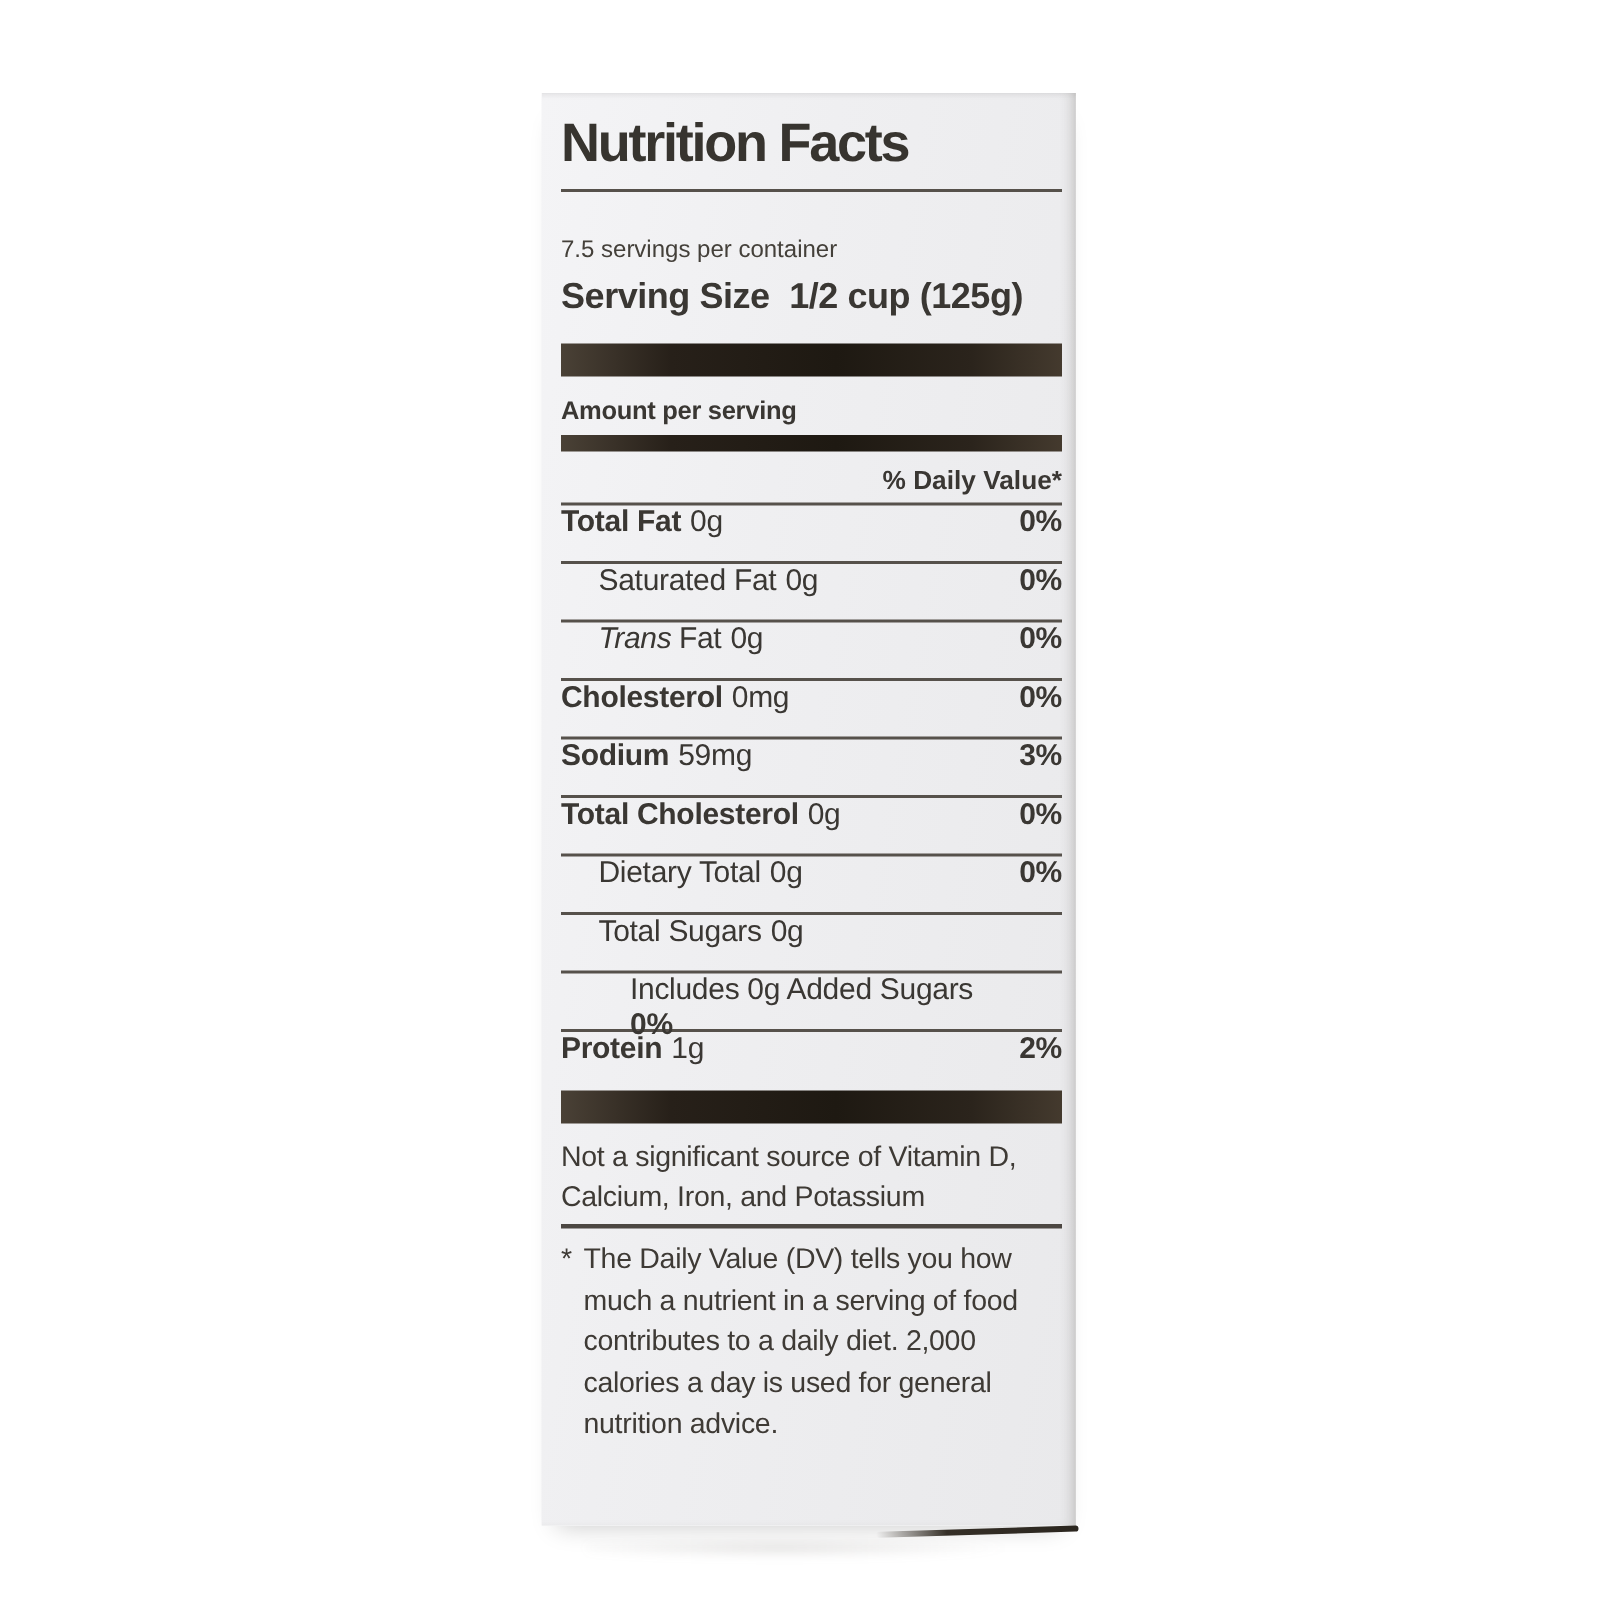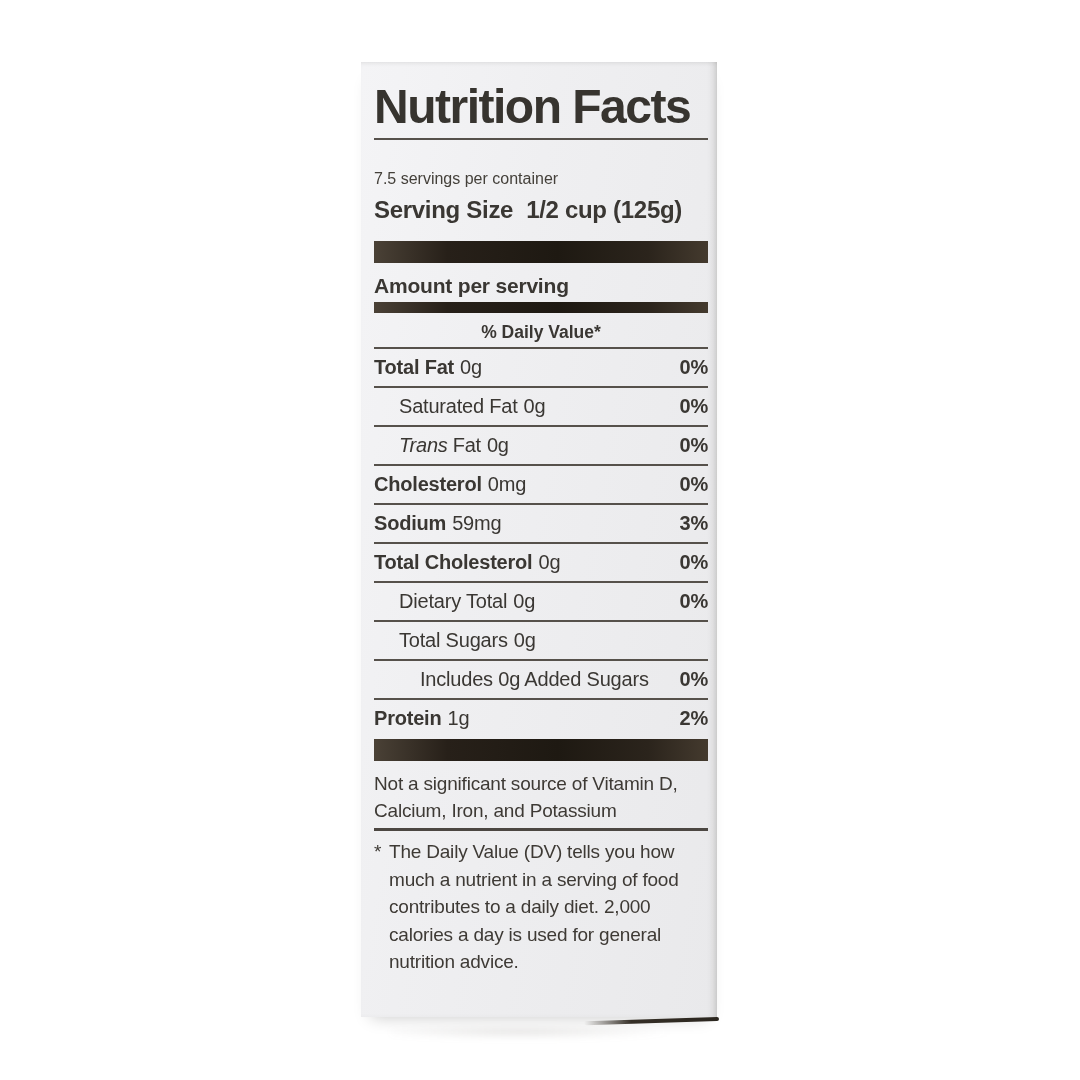--- a/index.html
+++ b/index.html
@@ -13,54 +13,54 @@
     position:absolute;left:361px;top:62px;width:356px;height:955px;
     box-sizing:border-box;padding:8px 9px 0 13px;
     background:linear-gradient(100deg,#f4f4f6 0%,#efeff1 38%,#e9e9eb 100%);
     color:#3a3733;
     box-shadow:
       inset -7px 0 10px -7px rgba(40,35,28,.30),
       inset 0 4px 6px -5px rgba(40,35,28,.15),
       0 10px 16px -10px rgba(0,0,0,.22);
   }
   .title{
-    font-size:48px;font-weight:bold;letter-spacing:-1.5px;line-height:46px;
-    margin-top:14px;color:#37342f;
+    font-size:36px;font-weight:bold;letter-spacing:-1.5px;line-height:46px;
+    margin-top:2px;color:#37342f;
   }
   .rule{height:2px;background:#56514b;margin-top:8px;}
   .rule.tight{margin-top:0;}
   .rule.heavy{height:3px;margin-top:4px;background:#4c4742;}
   .servings{font-size:16px;margin-top:24px;line-height:30px;color:#44403a;}
   .serving-size{font-size:24px;font-weight:bold;line-height:31px;white-space:nowrap;letter-spacing:-0.3px;}
   .serving-size .gap{display:inline-block;width:13px;}
   .bar{
     height:22px;margin-top:16px;
     background:linear-gradient(90deg,#4a4136 0%,#272019 22%,#1e1912 55%,#2b241c 82%,#443a2e 100%);
   }
   .bar.med{height:11px;margin-top:6px;}
   .bar.after-rows{margin-top:3px;}
-  .amount-per{margin-top:12px;font-size:21px;font-weight:bold;line-height:21px;letter-spacing:-0.2px;}
+  .amount-per{margin-top:12px;font-size:17px;font-weight:bold;line-height:21px;letter-spacing:-0.2px;}
   .calories{
     display:flex;justify-content:space-between;align-items:baseline;
     font-weight:bold;font-size:47px;line-height:50px;margin-top:4px;letter-spacing:-1px;color:#37342f;
   }
-  .dv-header{text-align:center;font-weight:bold;font-size:17.5px;padding:9px 0 5px;line-height:20px;}
+  .dv-header{text-align:right;font-weight:bold;font-size:17.5px;padding:9px 0 5px;line-height:20px;}
   .row{
-    display:flex;justify-content:space-between;align-items:center;
+    display:flex;justify-content:space-between;
     height:39px;border-bottom:2px solid #56514b;font-size:20px;box-sizing:border-box;
     letter-spacing:-0.2px;
   }
   .row.last{border-bottom:0;height:36px;}
   .row .b{font-weight:bold;}
   .row .amt{margin-left:6px;}
   .row .sfx{margin-left:5px;}
   .row .it{font-style:italic;}
   .row .pct{font-weight:bold;}
   .ind1{padding-left:25px;}
-  .ind2{padding-left:46px;}
+  .ind2{padding-left:46px;flex-direction:column;}
   .note{margin-top:9px;font-size:19px;line-height:27px;letter-spacing:-0.2px;width:336px;color:#3e3a35;}
   .footnote{
     margin-top:7px;font-size:19px;line-height:27.5px;letter-spacing:-0.2px;
     padding-left:15px;position:relative;width:322px;color:#3e3a35;
   }
   .footnote .ast{position:absolute;left:0;top:0;}
   .edge-line{
     position:absolute;right:-2px;bottom:-4px;width:135px;height:4px;
     background:linear-gradient(90deg,rgba(50,44,36,0),#352f27 35%,#2b261f);
     transform:rotate(-1.8deg);transform-origin:100% 50%;border-radius:2px;

